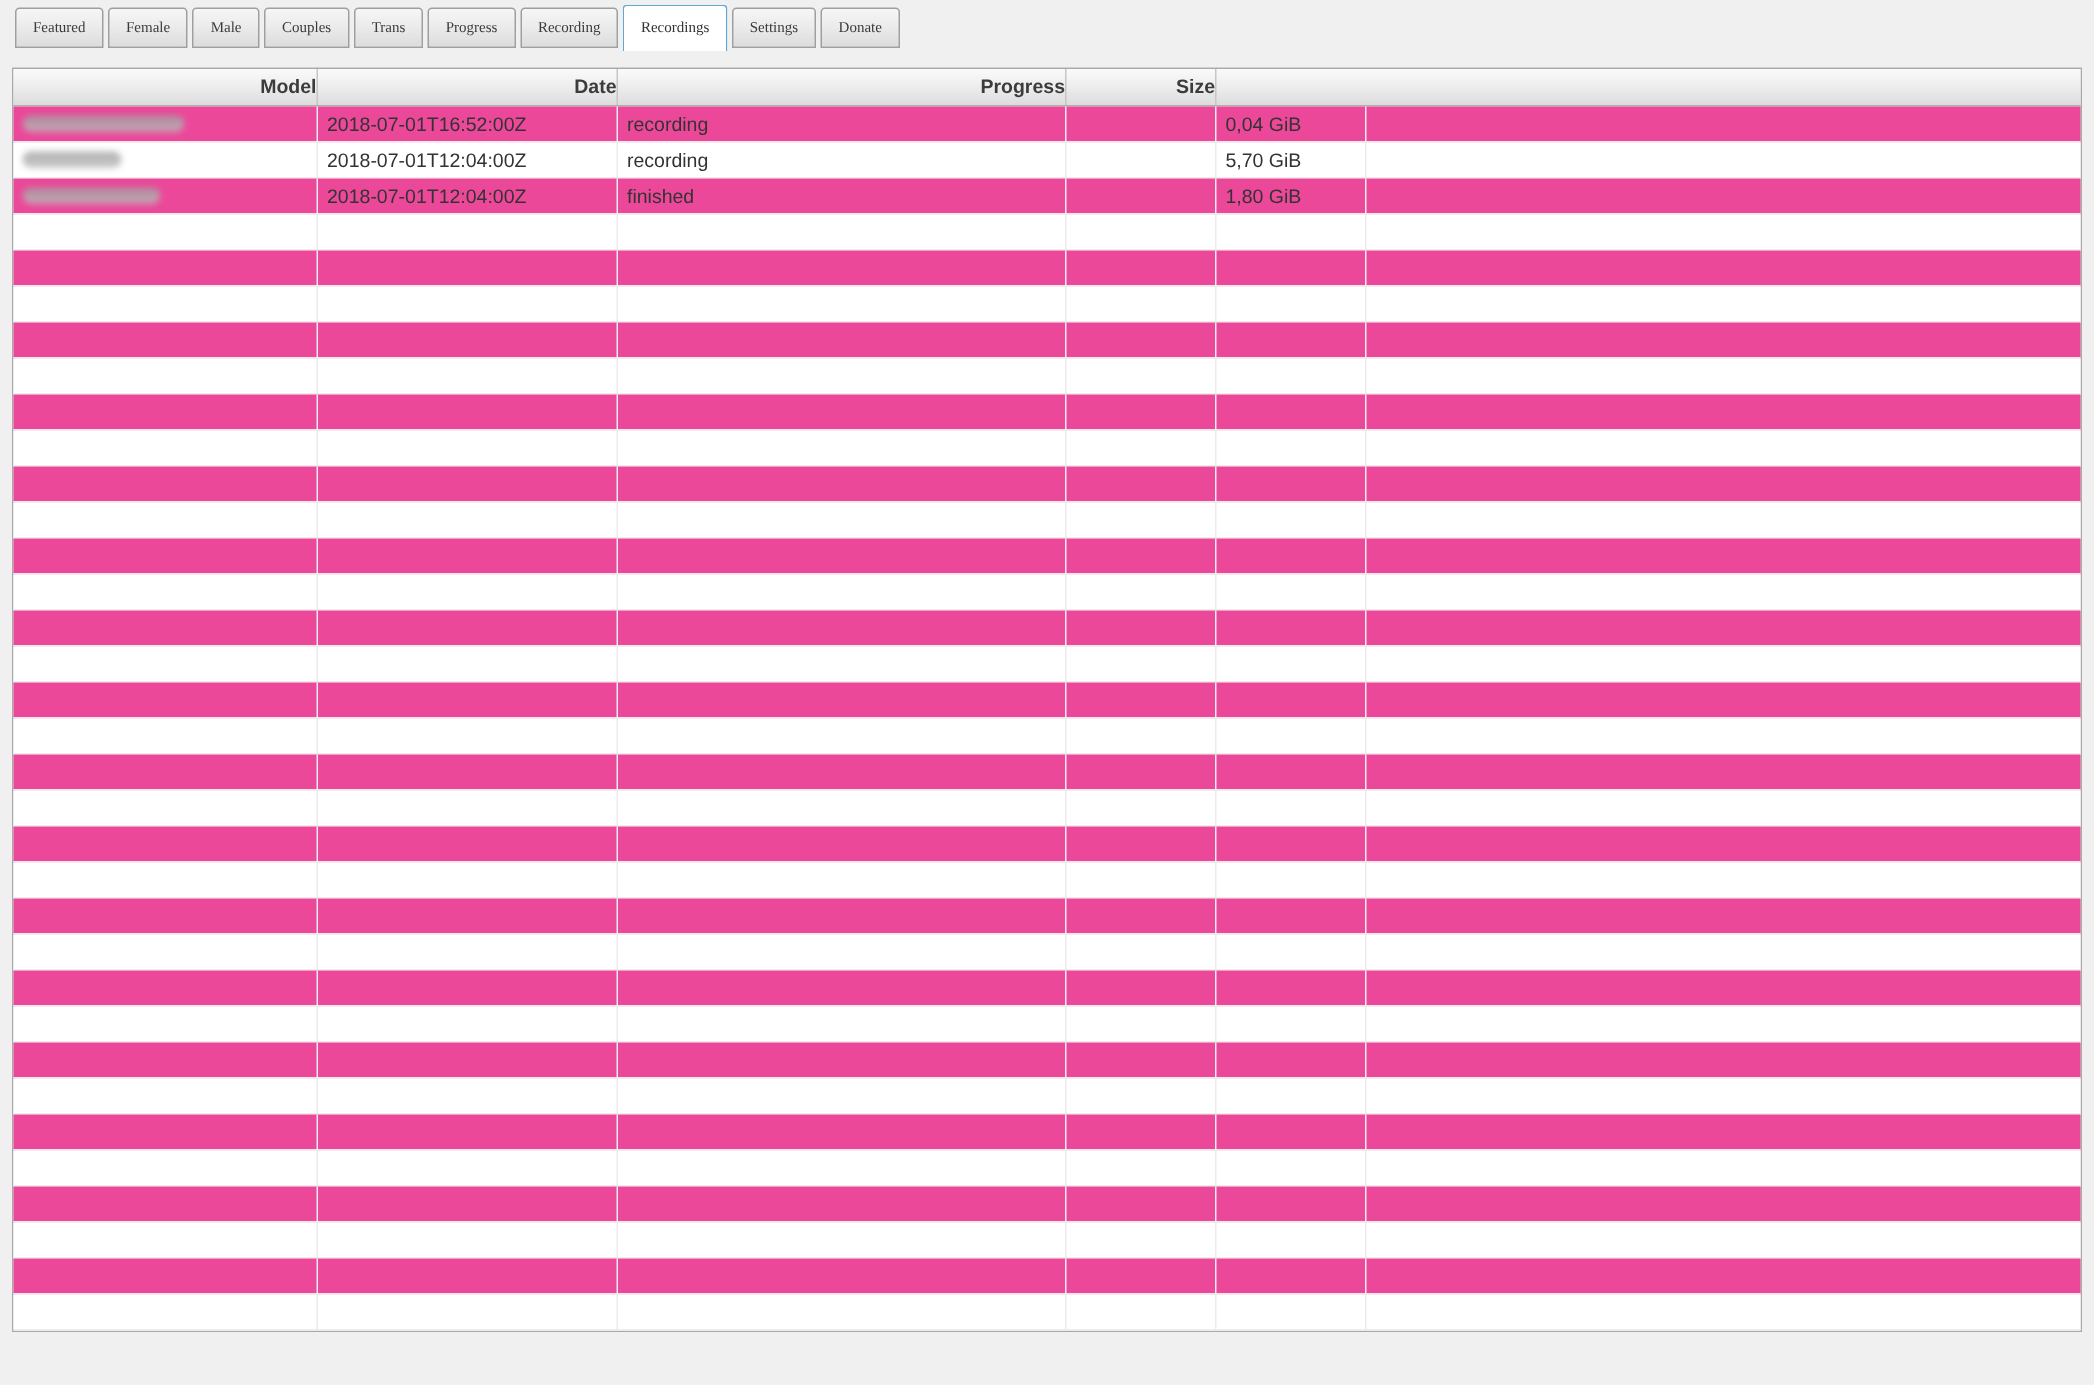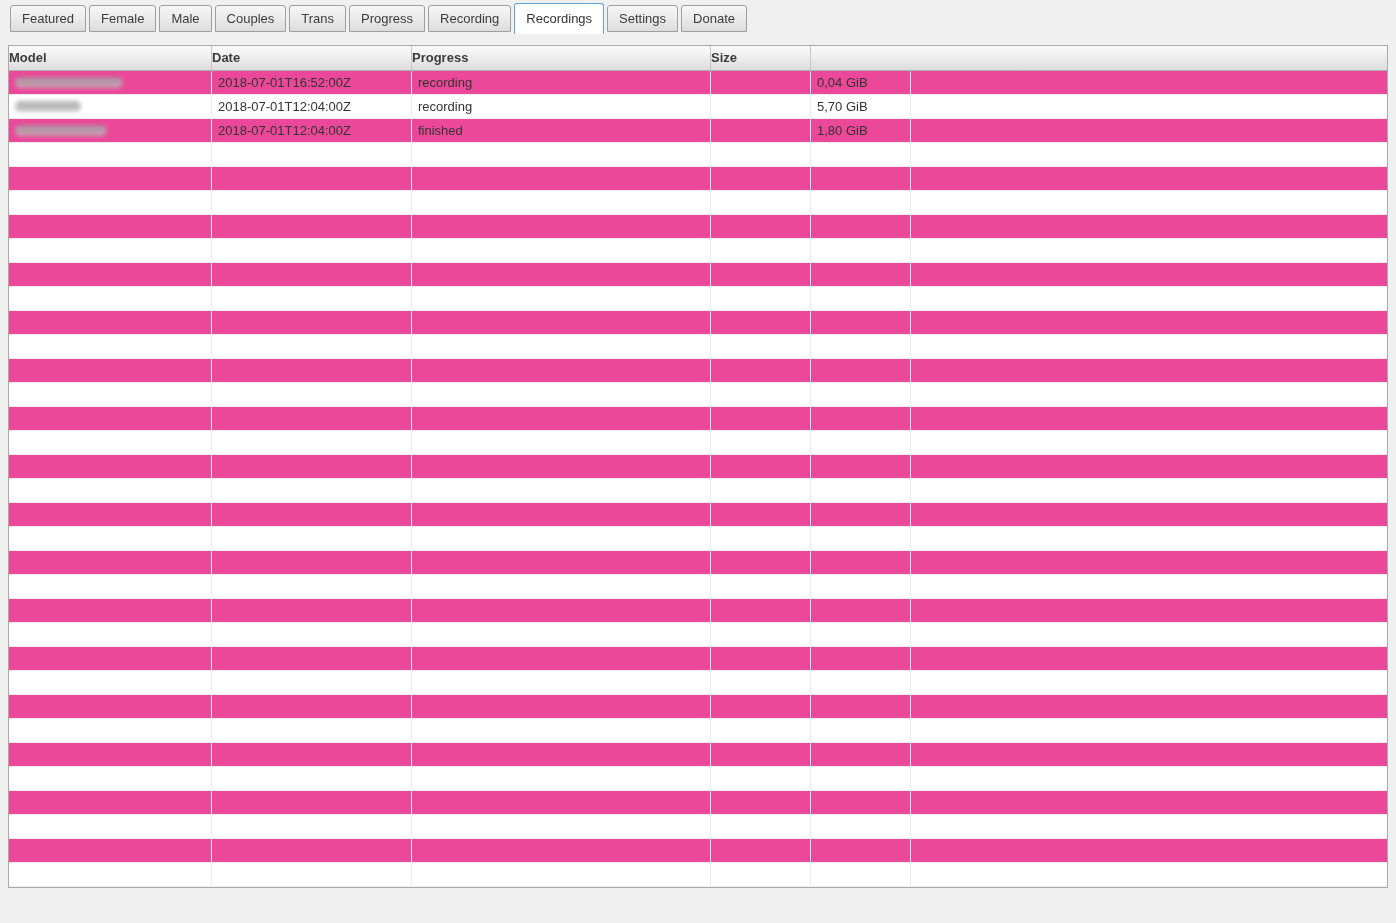--- a/index.html
+++ b/index.html
@@ -19,27 +19,28 @@
     align-items: flex-start;
     gap: 3px;
     padding: 3px 8px 0 10px;
     height: 34px;
   }
   .tab {
     height: 27px;
     margin-top: 2px;
     padding: 0 11px;
     line-height: 25px;
-    font-size: 13px;
+    font-size: 10px;
     color: #3b3b3b;
     background: linear-gradient(to bottom, #f6f6f6 0%, #ececec 45%, #dcdcdc 100%);
     border: 1px solid #9f9f9f;
     border-radius: 3px 3px 0 0;
     cursor: default;
     white-space: nowrap;
+    font-family: Liberation Serif, serif;
   }
   .tab.selected {
     height: 31px;
     margin-top: 0;
     line-height: 29px;
     background: #ffffff;
     border: 1px solid #5fa8d5;
     border-bottom: none;
     color: #333333;
     text-align: right;
@@ -58,21 +59,21 @@
   }
   .thead {
     background: linear-gradient(to bottom, #fafafa 0%, #ededed 50%, #dcdcdc 100%);
     border-bottom: 1px solid #b0b0b0;
     height: 25px;
   }
   .th {
     font-size: 13px;
     font-weight: bold;
     color: #3c3c3c;
-    text-align: left;
+    text-align: right;
     line-height: 24px;
     border-right: 1px solid #c6c6c6;
     white-space: nowrap;
     overflow: hidden;
   }
   .th:last-child { border-right: none; }
 
   .tr {
     height: 24px;
     background: #ffffff;

